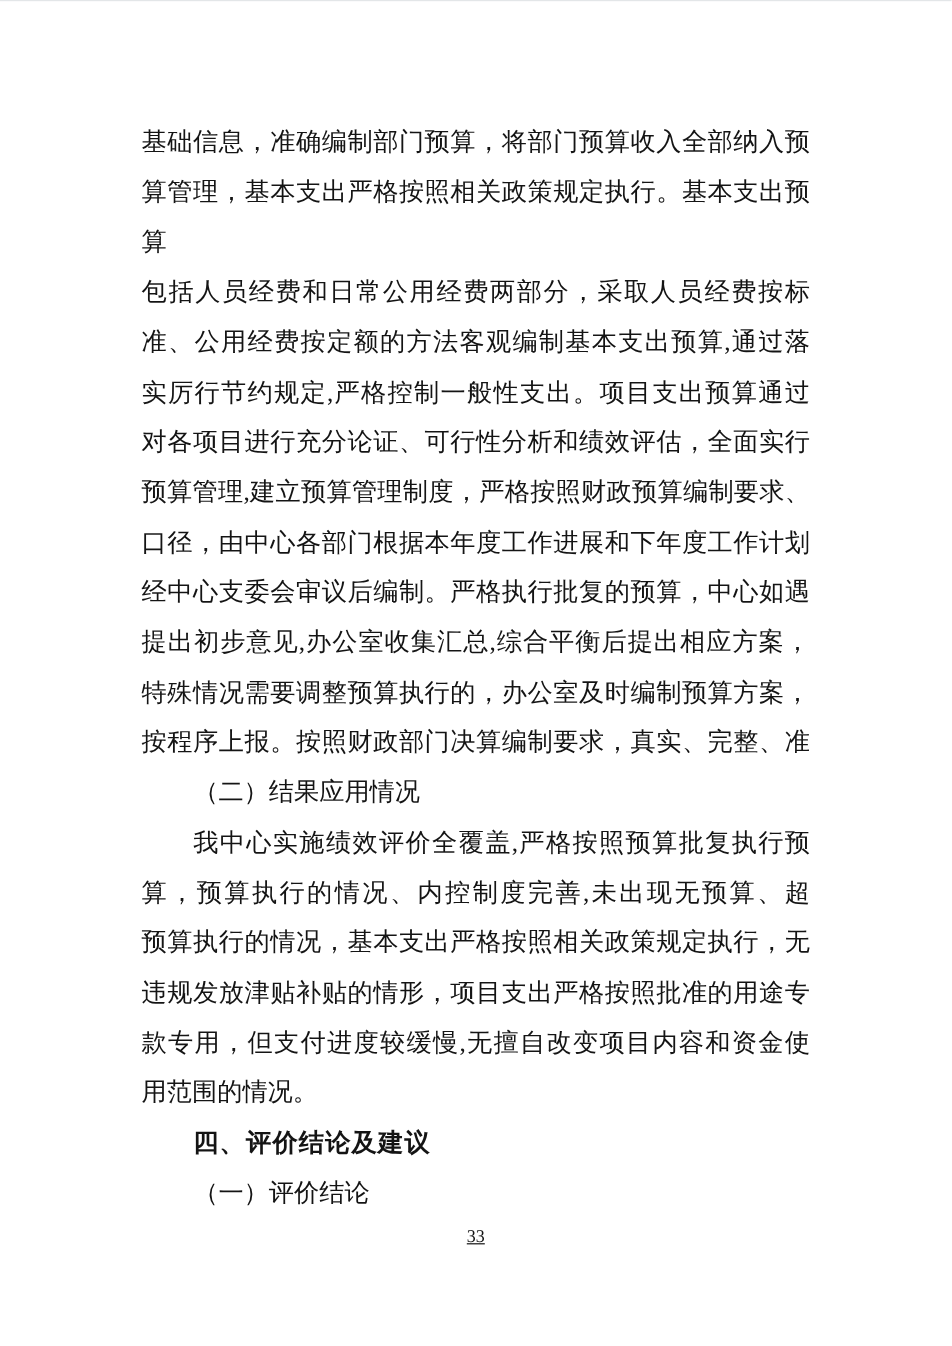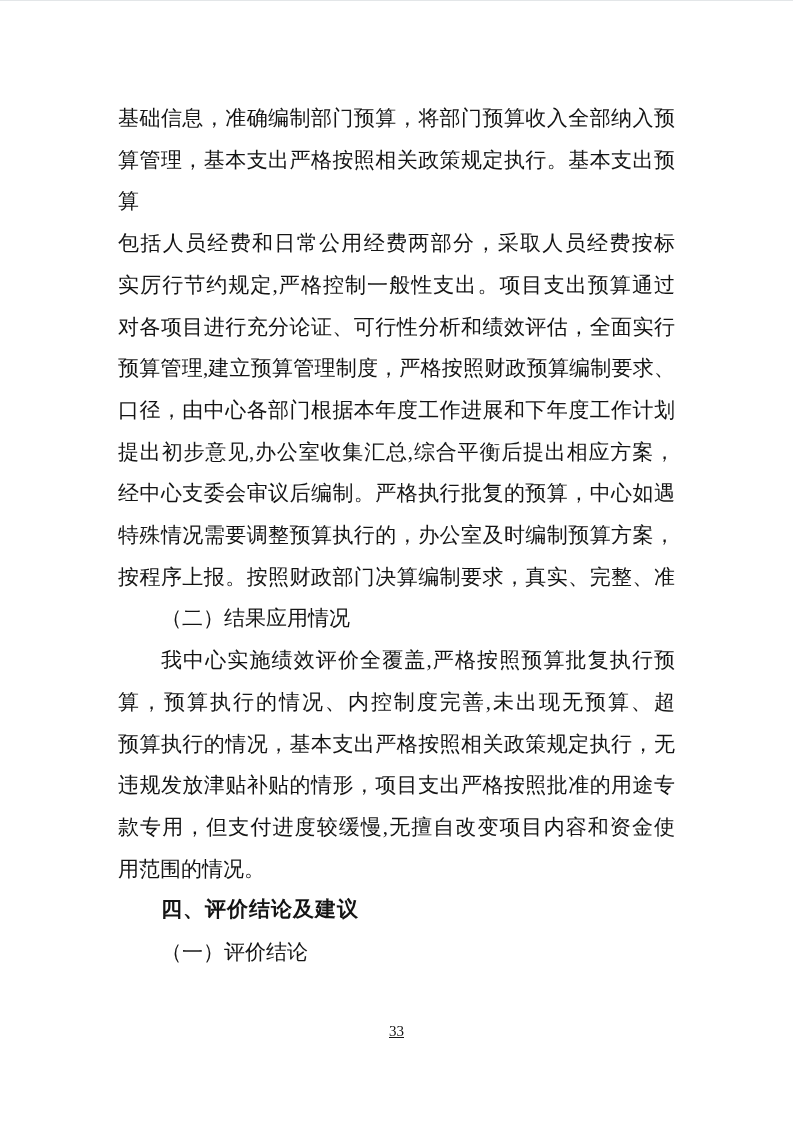--- a/index.html
+++ b/index.html
@@ -34,21 +34,21 @@
   }
   .end {
     text-align-last: left;
     -moz-text-align-last: left;
   }
   .ind {
     text-indent: 43px;
   }
   .hd {
     font-weight: bold;
-    font-family: Liberation Mono, monospace;
+    font-family: Liberation Sans, sans-serif;
     letter-spacing: 1px;
   }
   .pagenum {
     position: absolute;
     top: 1022px;
     left: 0;
     width: 100%;
     text-align: center;
     font-size: 15px;
     color: #141414;
@@ -56,26 +56,27 @@
     text-decoration: underline;
   }
 </style>
 </head>
 <body>
 
 <div class="content">
   <div class="line jl">基础信息，准确编制部门预算，将部门预算收入全部纳入预</div>
   <div class="line jl">算管理，基本支出严格按照相关政策规定执行。基本支出预算</div>
   <div class="line jl">包括人员经费和日常公用经费两部分，采取人员经费按标</div>
+  <div class="line jl">准、公用经费按定额的方法客观编制基本支出预算,通过落</div>
   <div class="line jl">实厉行节约规定,严格控制一般性支出。项目支出预算通过</div>
   <div class="line jl">对各项目进行充分论证、可行性分析和绩效评估，全面实行</div>
   <div class="line jl">预算管理,建立预算管理制度，严格按照财政预算编制要求、</div>
   <div class="line jl">口径，由中心各部门根据本年度工作进展和下年度工作计划</div>
+  <div class="line jl">经中心支委会审议后编制。严格执行批复的预算，中心如遇</div>
   <div class="line jl">提出初步意见,办公室收集汇总,综合平衡后提出相应方案，</div>
-  <div class="line jl">经中心支委会审议后编制。严格执行批复的预算，中心如遇</div>
   <div class="line jl">特殊情况需要调整预算执行的，办公室及时编制预算方案，</div>
   <div class="line jl">按程序上报。按照财政部门决算编制要求，真实、完整、准</div>
   <div class="line end ind">（二）结果应用情况</div>
   <div class="line jl ind">我中心实施绩效评价全覆盖,严格按照预算批复执行预</div>
   <div class="line jl">算，预算执行的情况、内控制度完善,未出现无预算、超</div>
   <div class="line jl">预算执行的情况，基本支出严格按照相关政策规定执行，无</div>
   <div class="line jl">违规发放津贴补贴的情形，项目支出严格按照批准的用途专</div>
   <div class="line jl">款专用，但支付进度较缓慢,无擅自改变项目内容和资金使</div>
   <div class="line end">用范围的情况。</div>
   <div class="line end ind hd">四、评价结论及建议</div>

